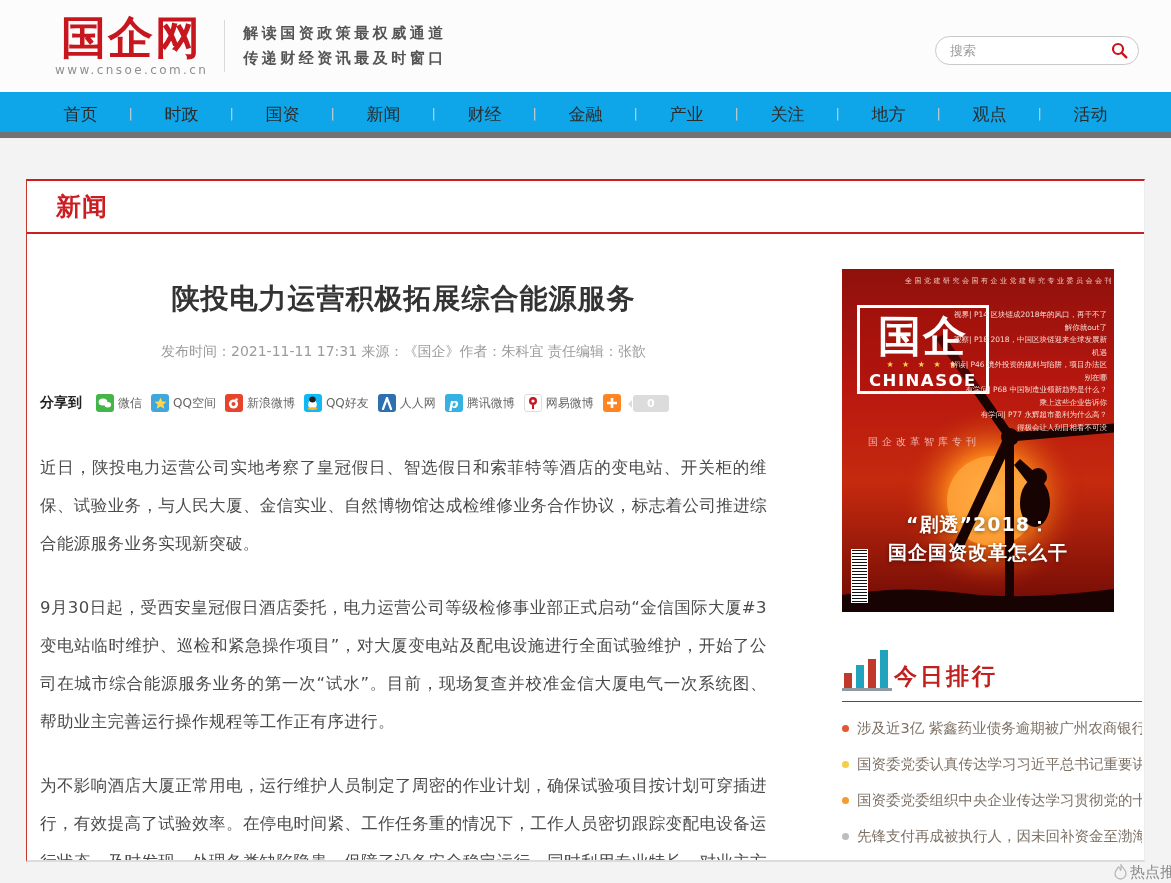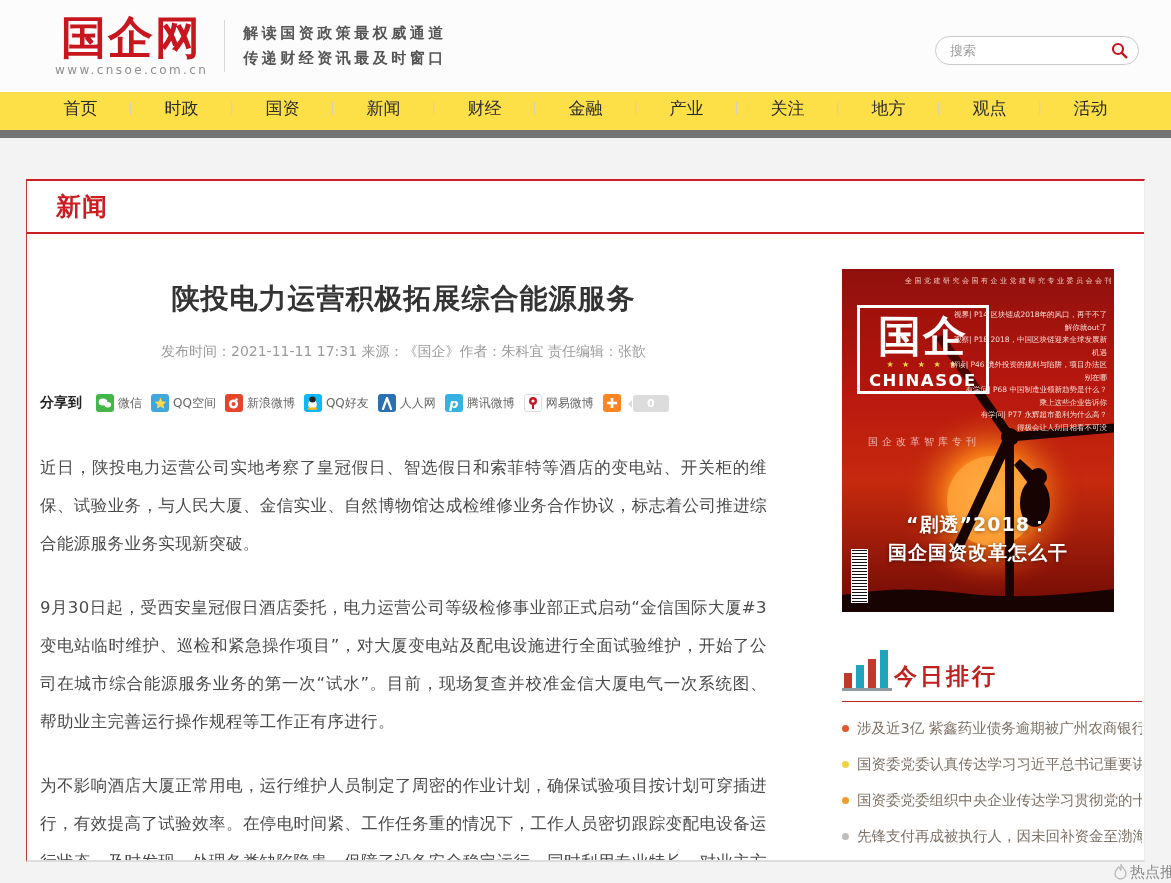--- a/index.html
+++ b/index.html
@@ -13,21 +13,21 @@
   .logo-url  { color:#8f8f8f; font-size:12px; letter-spacing:2.4px; margin-top:2px; }
   .head-divider { width:1px; height:52px; background:#d9d9d9; margin:0 18px 0 16px; }
   .tagline { font-size:15px; font-weight:bold; color:#555; letter-spacing:3.5px; line-height:25px; }
   .search-box { position:absolute; right:32px; top:36px; width:204px; height:29px; }
   .search-box input { width:100%; height:100%; border:1px solid #c9c9c9; border-radius:15px; padding:0 32px 0 14px;
                       font-size:13px; color:#333; background:#fff; outline:none; font-family:Liberation Serif, serif; }
   .search-box input::placeholder { color:#9a9a9a; }
   .search-icon { position:absolute; right:11px; top:6px; width:17px; height:17px; cursor:pointer; }
 
   
-  .nav { background:#fde047; height:46px; display:flex; align-items:flex-end; padding:0 30px; border-bottom:8px solid #737373; }
+  .nav { background:#0ea5e9; height:46px; display:flex; align-items:flex-start; padding:0 30px; border-bottom:6px solid #737373; }
   .nav-item { flex:1; text-align:center; font-size:17px; color:#2b2b2b; text-decoration:none; position:relative; cursor:pointer; line-height:44px; }
   .nav-item:not(:last-child)::after { content:"|"; position:absolute; right:-2px; top:0; color:#cfcfcf; font-size:13px; }
 
   
   .card { margin:41px 26px 0; background:#fff; height:683px; overflow:hidden;
           border-top:2px solid #cb1e22; border-left:1px solid #c0392b; border-right:1px solid #ececec; border-bottom:2px solid #dcdcdc; }
   .section-head { height:53px; display:flex; align-items:center; padding-left:29px; border-bottom:2px solid #cb1e22; }
   .section-title { color:#cb1e22; font-size:25px; font-weight:bold; letter-spacing:1px; }
 
   .content-body { display:flex; padding:0 0 0 13px; }

